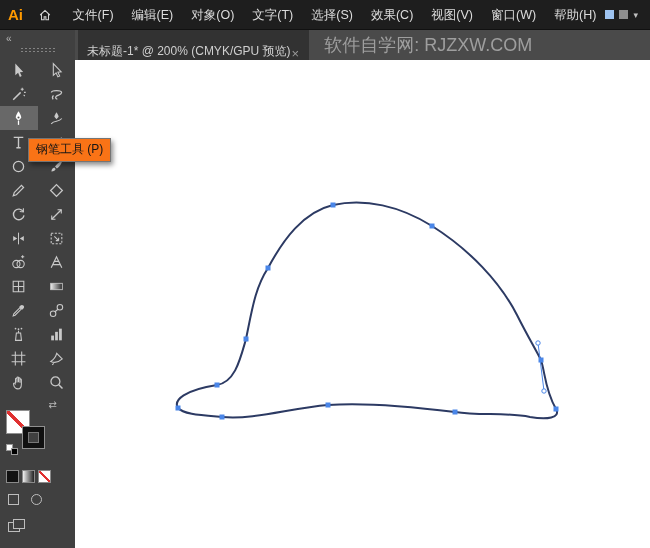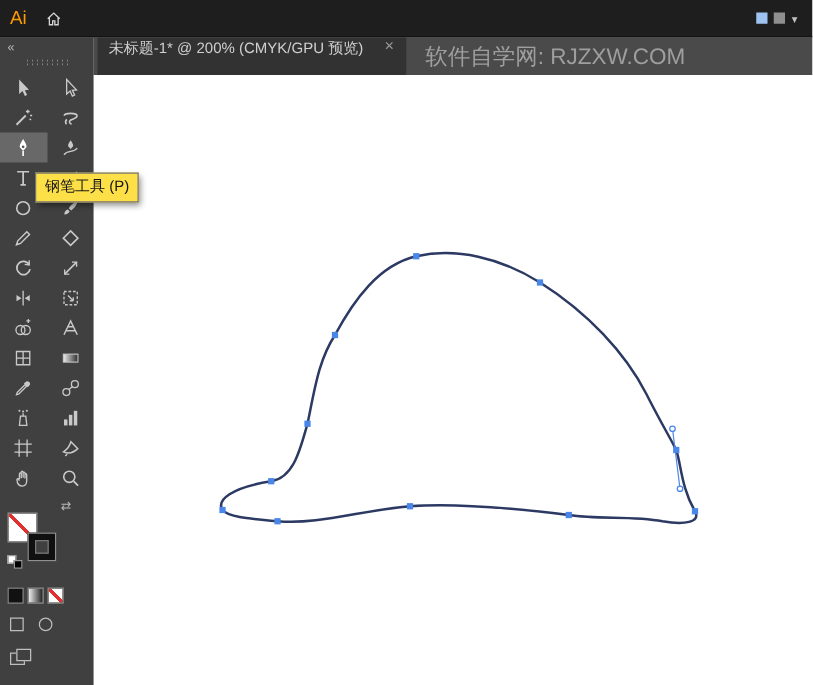--- a/index.html
+++ b/index.html
@@ -1,20 +1,20 @@
 <!DOCTYPE html>
 <html style="--accent: #4a86e8; --path-stroke: #2c3a63; --anchor-fill: #4a86e8; --menubar-bg: #1e1e1e; --tabbar-bg: #4a4a4a; --tab-active-bg: #323232; --toolbar-bg: #404040; --logo-orange: #ff9a00; --none-red: #e03131;"><head>
 <meta charset="utf-8">
 <style>
   html,body{margin:0;padding:0;width:650px;height:548px;overflow:hidden;
     font-family:"Liberation Sans",sans-serif;background:#fff;position:relative;}
   
   .menubar{height:30px;background:var(--menubar-bg,#1e1e1e);display:flex;align-items:center;
     color:#dcdcdc;font-size:12.5px;border-bottom:1px solid #111;box-sizing:border-box;}
-  .logo{color:var(--logo-orange,#ff9a00);font-weight:normal;font-size:15px;padding:0 9px 0 8px;text-align:center;}
+  .logo{color:var(--logo-orange,#ff9a00);font-weight:bold;font-size:15px;padding:0 9px 0 8px;text-align:center;}
   .home-btn{width:26px;height:30px;display:flex;align-items:center;justify-content:center;color:#d5d5d5;}
   .menu-items{display:flex;align-items:center;margin-left:6px;}
   .menu-item{padding:0 9px;line-height:30px;cursor:default;white-space:nowrap;}
   .workspace{margin-left:auto;display:flex;align-items:center;gap:5px;padding-right:12px;}
   .tile{width:9px;height:9px;display:inline-block;box-sizing:border-box;}
   .tile.a{background:#9ec3f0;}
   .tile.b{background:#8f8f8f;}
   .caret{color:#c0c0c0;font-size:9px;}
   
   .main{display:flex;height:518px;}
@@ -51,41 +51,52 @@
   .modes-row{display:flex;gap:12px;margin:11px 0 0 8px;align-items:center;}
   .mode-sq{width:11px;height:11px;border:1px solid #bdbdbd;box-sizing:border-box;}
   .mode-ci{width:11px;height:11px;border:1px solid #bdbdbd;border-radius:50%;box-sizing:border-box;}
   .screen-mode{position:relative;width:18px;height:14px;margin:14px 0 0 8px;}
   .screen-mode .r1{position:absolute;left:0;top:3px;width:12px;height:10px;border:1px solid #bdbdbd;box-sizing:border-box;}
   .screen-mode .r2{position:absolute;left:5px;top:0;width:12px;height:10px;border:1px solid #bdbdbd;
     background:var(--toolbar-bg,#404040);box-sizing:border-box;}
   
   .content{flex:1;display:flex;flex-direction:column;min-width:0;}
   .tabbar{height:30px;background:var(--tabbar-bg,#4a4a4a);display:flex;align-items:center;flex:0 0 30px;}
-  .doc-tab{height:30px;background:var(--tab-active-bg,#323232);display:flex;align-items:flex-start;
-    padding:0 10px 0 9px;margin-left:3px;color:#cfcfcf;font-size:12px;gap:17px;white-space:nowrap;}
+  .doc-tab{height:30px;background:var(--tab-active-bg,#323232);display:flex;align-items:flex-end;
+    padding:0 10px 0 9px;margin-left:3px;color:#cfcfcf;font-size:12px;gap:1px;white-space:nowrap;}
   .tab-close{color:#9a9a9a;font-size:13px;line-height:1;}
   .site-text{color:#9e9e9e;font-size:18px;margin-left:15px;white-space:nowrap;}
   .canvas{flex:1;background:#fff;position:relative;overflow:hidden;}
   .artwork{position:absolute;left:0;top:0;width:575px;height:488px;}
   
-  .tooltip{position:absolute;left:28px;top:138px;z-index:60;background:#fde047;color:#161616;
+  .tooltip{position:absolute;left:28px;top:138px;z-index:60;background:#f97316;color:#161616;
     border:1px solid #757575;font-size:12px;padding:2px 7px 3px;white-space:nowrap;
     box-shadow:2px 3px 5px rgba(0,0,0,.45);}
 </style>
 </head>
 <body>
 
 <div class="menubar">
   <span class="logo">Ai</span>
   <span class="home-btn">
     <svg width="14" height="14" viewBox="0 0 16 16">
       <path d="M2.5 8 L8 2.8 L13.5 8 M4 7 V13.5 H7 V10 H9 V13.5 H12 V7" fill="none" stroke="currentColor" stroke-width="1.2"></path>
     </svg>
   </span>
+  <nav class="menu-items">
+      <span class="menu-item">文件(F)</span>
+      <span class="menu-item">编辑(E)</span>
+      <span class="menu-item">对象(O)</span>
+      <span class="menu-item">文字(T)</span>
+      <span class="menu-item">选择(S)</span>
+      <span class="menu-item">效果(C)</span>
+      <span class="menu-item">视图(V)</span>
+      <span class="menu-item">窗口(W)</span>
+      <span class="menu-item">帮助(H)</span>
+    </nav>
   <span class="workspace">
     <span class="tile a"></span>
     <span class="tile b"></span>
     <span class="caret">▾</span>
   </span>
 </div>
 
 <div class="main">
   <div class="toolbar">
     <div class="tb-head">

